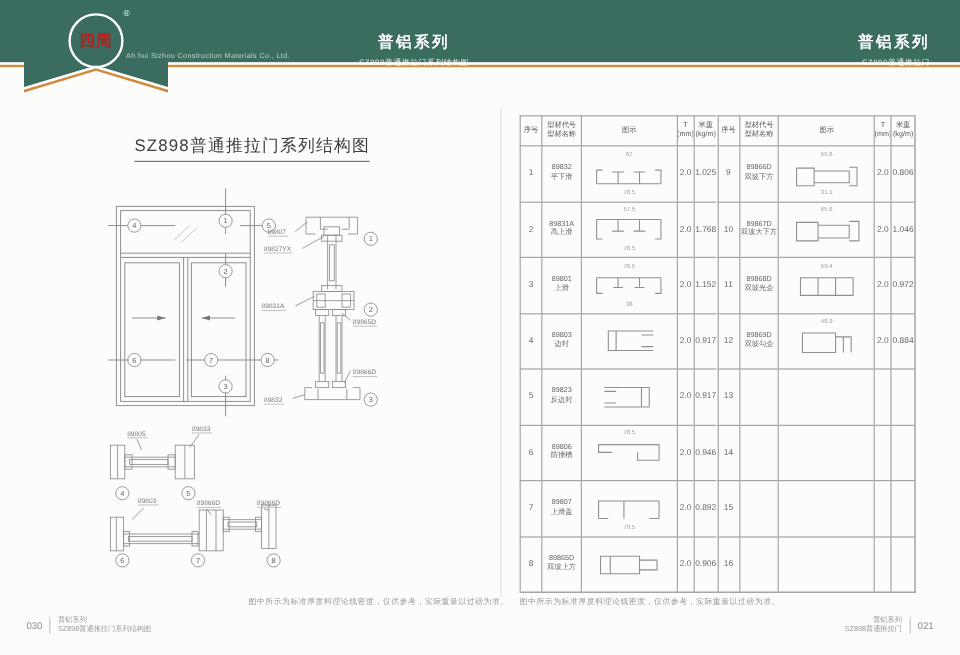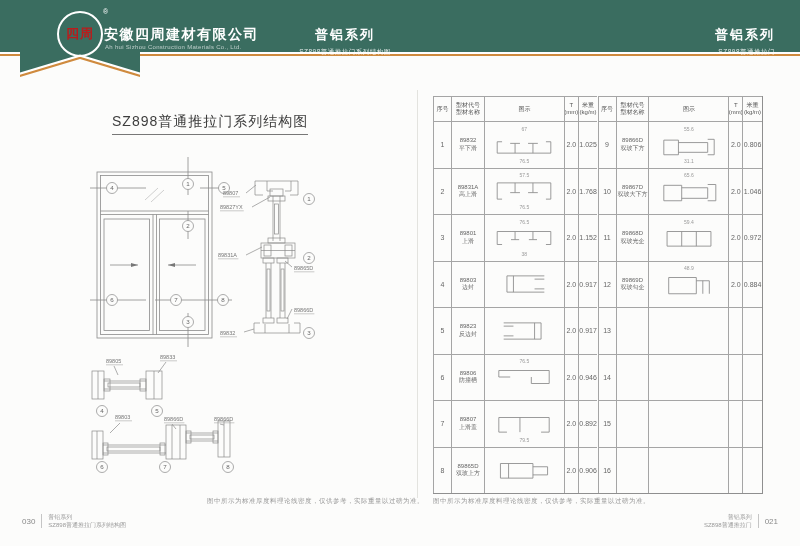--- a/index.html
+++ b/index.html
@@ -54,21 +54,20 @@
 <div class="canvas">
 
   <div class="band" id="band" style="background: rgb(58, 109, 96);"></div>
   <div class="stripe-white"></div>
   <div class="stripe-orange" id="stripeOrange" style="background: rgb(207, 138, 62);"></div>
   <div class="tab t-orange" id="tabOrange" style="background: rgb(207, 138, 62);"></div>
   <div class="tab t-white"></div>
   <div class="tab t-green" id="tabGreen" style="background: rgb(58, 109, 96);"></div>
   <div class="logo-circle">四周</div>
   <div class="logo-reg">®</div>
-  <div class="company-cn">安徽四周建材有限公司</div>
   <div class="company-en">Ah hui Sizhou Construction Materials Co., Ltd.</div>
   <div class="hdr-center">
     <div class="series-big">普铝系列</div>
     <div class="series-sub">SZ898普通推拉门系列结构图</div>
   </div>
   <div class="hdr-right">
     <div class="series-big">普铝系列</div>
     <div class="series-sub">SZ898普通推拉门</div>
   </div>
 

